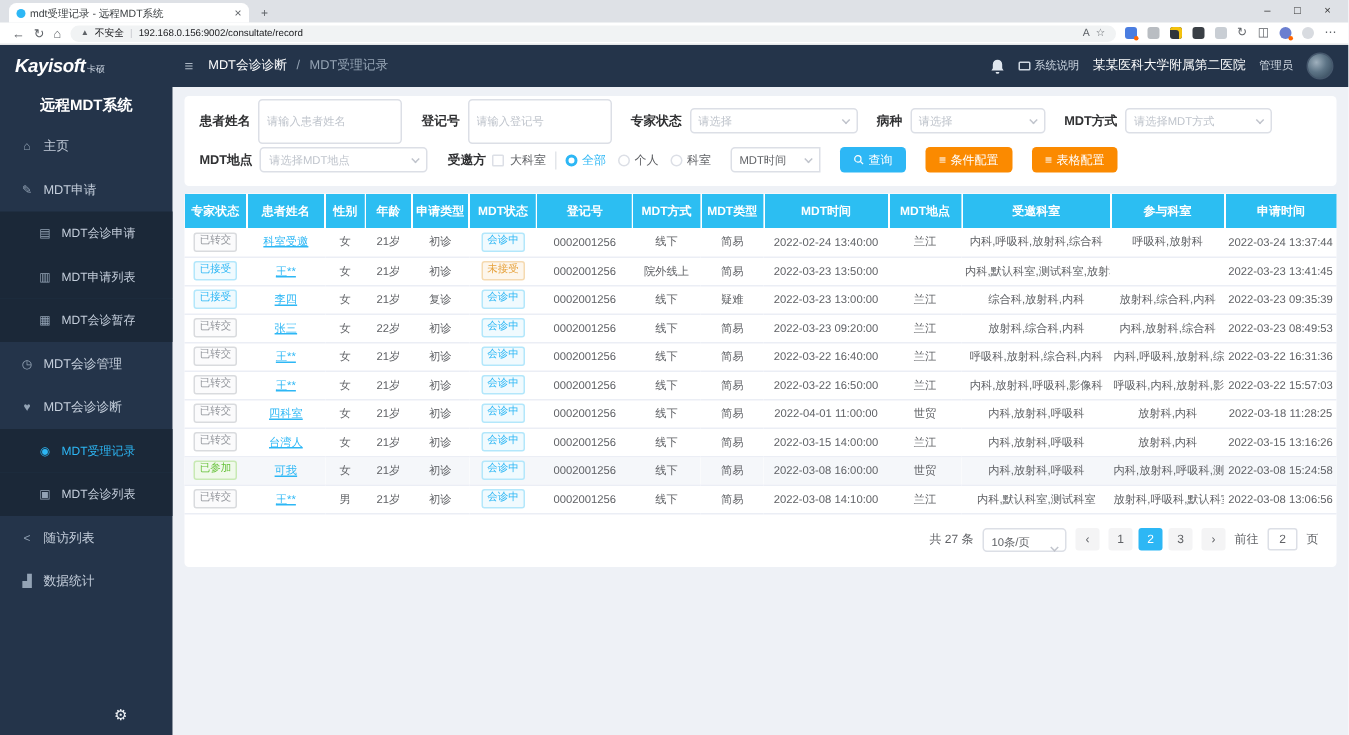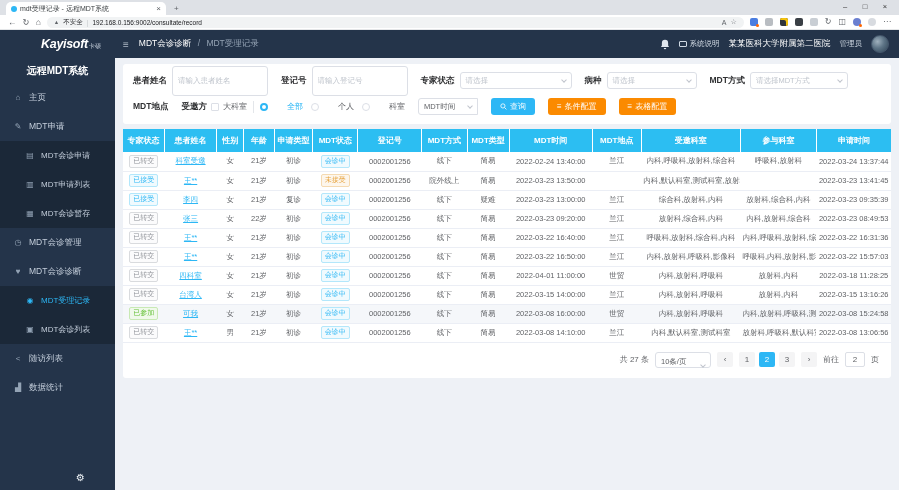--- a/index.html
+++ b/index.html
@@ -24,21 +24,21 @@
   .urlpill .pin-ic { font-size:7px; color:#5f6368; }
   .ext-icons { display:flex; align-items:center; gap:7px; }
   .eic { width:8px; height:8px; border-radius:2px; position:relative; cursor:pointer; }
   .eic.dot::after { content:""; position:absolute; right:-1px; bottom:-1px; width:3px; height:3px; border-radius:50%; background:#f60; }
   .eic.glyph { background:none; color:#5f6368; font-size:8px; line-height:8px; width:auto; }
   .eic.round { border-radius:50%; }
 
   
   .appheader { height:28px; background:#24344a; display:flex; align-items:center; color:#fff; }
   .logo { width:115px; flex:none; padding-left:10px; font-weight:bold; font-size:12.5px; font-style:italic; white-space:nowrap; }
-  .logo b { font-style:italic; letter-spacing:-.3px;margin-left:31px; }
+  .logo b { font-style:italic; letter-spacing:-.3px; }
   .logo small { font-size:6px; font-style:normal; font-weight:normal; color:#cdd6e2; margin-left:1px; }
   .crumb-collapse { color:#aeb9c6; font-size:10px; margin:0 10px 0 8px; cursor:pointer; }
   .crumb { font-size:8.5px; }
   .crumb .cur { color:#94a3b4; }
   .crumb .sep { color:#94a3b4; margin:0 4px; }
   .hdr-right { margin-left:auto; display:flex; align-items:center; gap:9px; padding-right:10px; }
   .bell { cursor:pointer; display:flex; }
   .sys-help { display:flex; align-items:center; gap:3px; font-size:7.5px; color:#cfd8e2; cursor:pointer; }
   .mon-ic { width:8px; height:6px; border:1px solid #cfd8e2; border-radius:1px; }
   .hosp { font-size:8.5px; color:#fff; }
@@ -63,21 +63,21 @@
   .fitem { display:flex; align-items:center; gap:5px; }
   .flabel { font-size:8.5px; color:#303133; font-weight:bold; white-space:nowrap; }
   .tin { height:30px; border:1px solid #dcdfe6; border-radius:3px; font-size:7.5px; padding:0 5px; color:#606266; width:96px; outline:none; }
   .tin::placeholder { color:#bfc4cc; }
   .sel { height:17px; border:1px solid #dcdfe6; border-radius:3px; display:flex; align-items:center; justify-content:space-between; gap:4px; padding:0 5px; font-size:7.5px; color:#bfc4cc; background:#fff; cursor:pointer; }
   .sel .dark { color:#606266; }
   .caret { width:4px; height:4px; border-right:1px solid #c0c4cc; border-bottom:1px solid #c0c4cc; transform:rotate(45deg); margin-top:-2px; flex:none; }
   .cbox { width:8px; height:8px; border:1px solid #dcdfe6; border-radius:1px; background:#fff; flex:none; cursor:pointer; }
   .cklabel,.rlabel { font-size:8px; color:#606266; }
   .vdiv { width:1px; height:12px; background:#e3e6ea; margin:0 2px; }
-  .rad { display:flex; align-items:center; gap:19px; cursor:pointer; }
+  .rad { display:flex; align-items:center; gap:3px; cursor:pointer; }
   .rdot { width:8px; height:8px; border:1px solid #dcdfe6; border-radius:50%; background:#fff; flex:none; }
   .rad.checked .rdot { border:2.5px solid #2db7f5; }
   .rad.checked .rlabel { color:#2db7f5; }
   .dbox { height:17px; border:1px solid #dcdfe6; border-radius:3px; display:flex; align-items:center; gap:4px; padding:0 6px; font-size:7.5px; color:#bfc4cc; width:142px; cursor:pointer; }
   .dbox .cal { font-size:7px; color:#c0c4cc; }
   .dbox .to { color:#606266; }
   .btn { height:17px; border:none; border-radius:3px; color:#fff; font-size:8px; display:flex; align-items:center; gap:3px; padding:0 9px; cursor:pointer; white-space:nowrap; }
   .btn-blue { background:#2db7f5; }
   .btn-orange { background:#fb8a00; }
   .btn .bic { font-size:8px; line-height:1; }
@@ -282,20 +282,24 @@
           <span class="flabel">MDT方式</span>
           <div class="sel" style="width:98px">
             <span>请选择MDT方式</span>
               <span class="caret"></span>
           </div>
         </div>
       </div>
       <div class="frow" style="margin-top:3px;">
         <div class="fitem">
           <span class="flabel">MDT地点</span>
+          <div class="sel" style="width:112px">
+            <span>请选择MDT地点</span>
+              <span class="caret"></span>
+          </div>
         </div>
         <div class="fitem" style="gap:4px;">
           <span class="flabel">受邀方</span>
           <span class="cbox"></span>
           <span class="cklabel">大科室</span>
           <span class="vdiv"></span>
           <span class="fitem" style="gap:8px;">
 
               <span class="rad checked">
                 <span class="rdot"></span>

